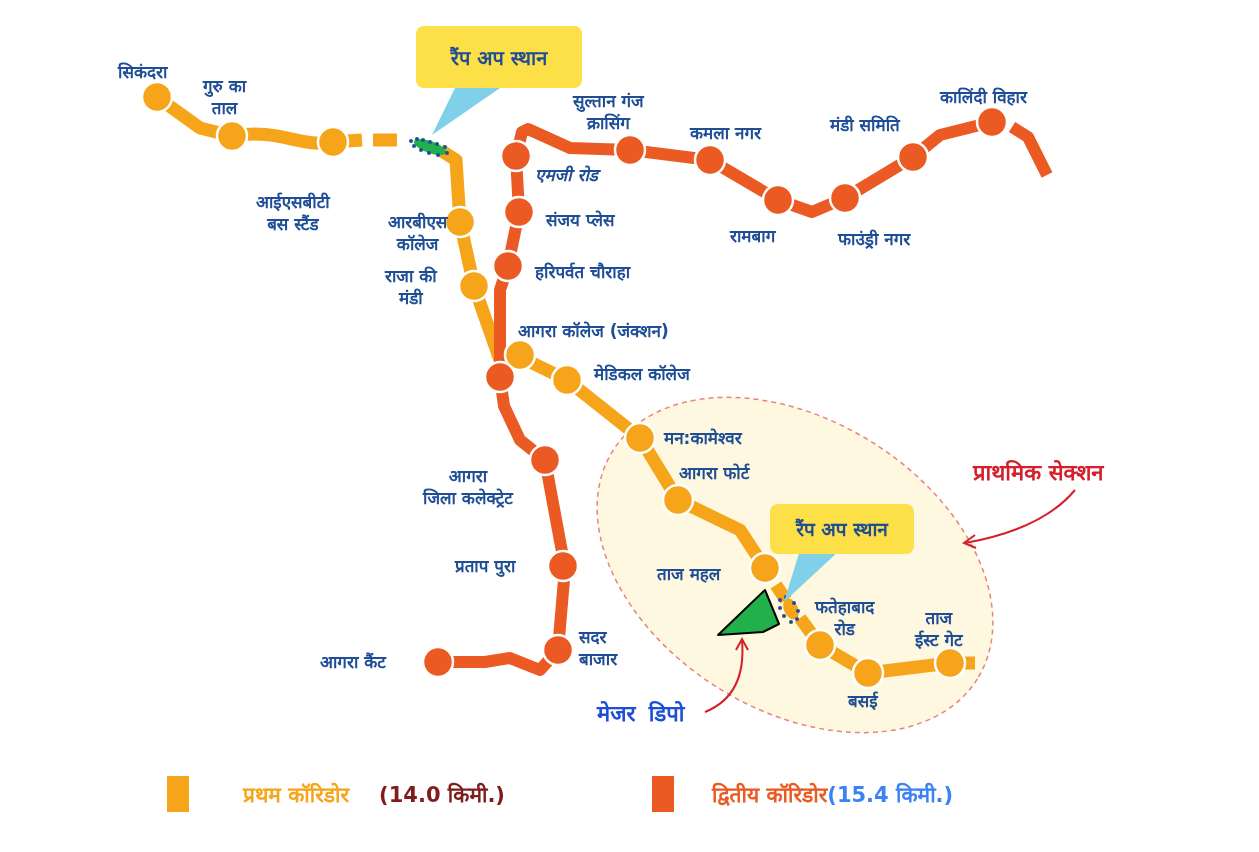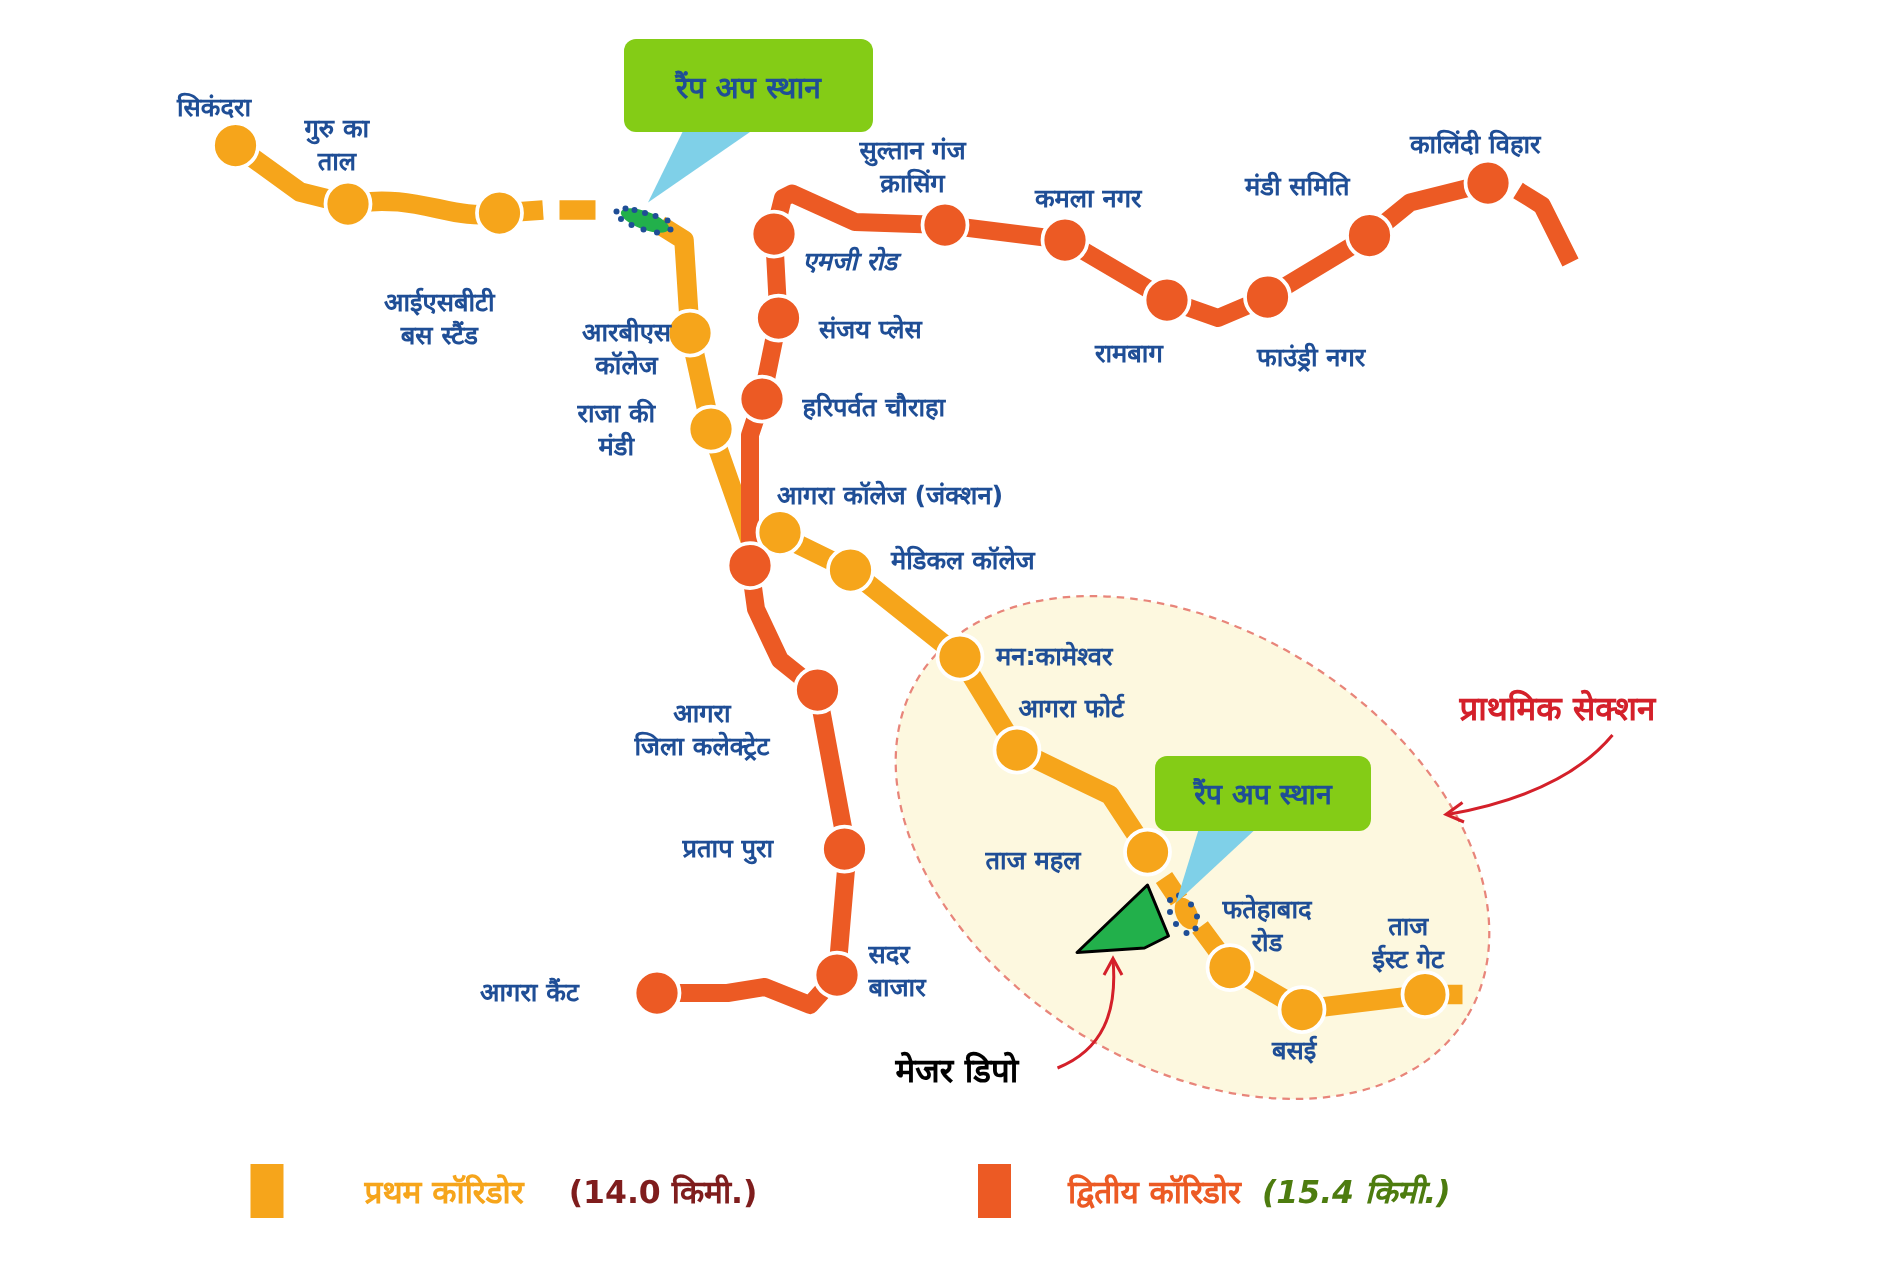--- a/index.html
+++ b/index.html
@@ -2,25 +2,25 @@
 <html><head>
   <meta charset="utf-8">
   <style>
     html, body { margin: 0; padding: 0; background: #ffffff; }
     body { width: 1259px; height: 852px; position: relative; overflow: hidden;
            font-family: "DejaVu Sans", "Liberation Sans", sans-serif; }
     #map { position: absolute; left: 0; top: 0; width: 1259px; height: 852px; }
     .label { position: absolute; color: #1f4e96; font-weight: bold; font-size: 17px;
              line-height: 22px; white-space: nowrap; text-align: center; }
     .label.lft { text-align: left; }
-    .callout { position: absolute; background: #84cc16; color: #1f4e96; font-weight: bold;
+    .callout { position: absolute; background: #fde047; color: #1f4e96; font-weight: bold;
                font-size: 20px; border-radius: 8px; display: flex; align-items: center;
                justify-content: center; }
     .annot { position: absolute; color: #d4202a; font-weight: bold; font-size: 22px; white-space: nowrap; }
-    .annot.dark { color: #000000; }
+    .annot.dark { color: #1d4ed8; font-family: Liberation Mono, monospace; }
     .legend { position: absolute; top: 776px; display: flex; align-items: center; }
     .legend .sw { width: 22px; height: 36px; margin-right: 38px; }
     .legend .txt { font-weight: bold; font-size: 21px; white-space: nowrap; }
   </style>
 </head>
 <body>
 
 <svg id="map" width="1259" height="852" viewBox="0 0 1259 852">
 
   <ellipse cx="795" cy="565" rx="215" ry="145" transform="rotate(32 795 565)" fill="#fdf8df" stroke="#e8857a" stroke-width="1.5" stroke-dasharray="5 4"></ellipse>
@@ -181,14 +181,14 @@
 <div class="annot dark" style="left:597px; top:697px;">मेजर डिपो</div>
 
 <div class="legend" style="left:167px;gap:16px;">
   <div class="sw" style="background:#f6a51b;"></div>
   <span class="txt" style="color:#f6a51b;">प्रथम कॉरिडोर</span>
   <span class="txt" style="color:#7f1d1d; margin-left:14px;">(14.0 किमी.)</span>
 </div>
 <div class="legend" style="left:652px;">
   <div class="sw" style="background:#ec5a24;"></div>
   <span class="txt" style="color:#ec5a24;">द्वितीय कॉरिडोर</span>
-  <span class="txt" style="color:#4d7c0f; margin-left:14px;font-style:italic;">(15.4 किमी.)</span>
+  <span class="txt" style="color:#3b82f6; ">(15.4 किमी.)</span>
 </div>
 
 </body></html>

